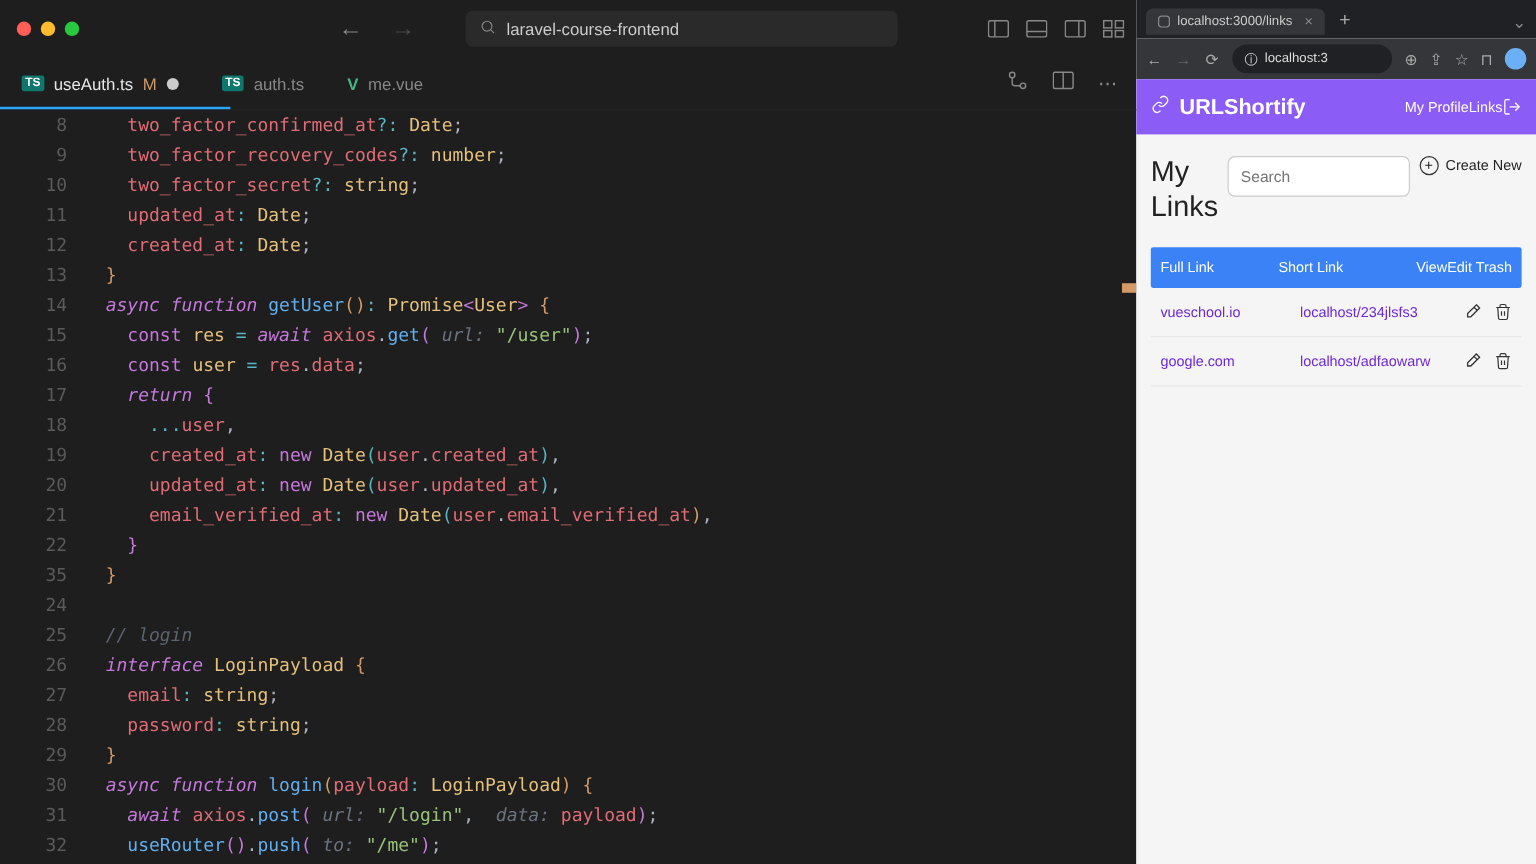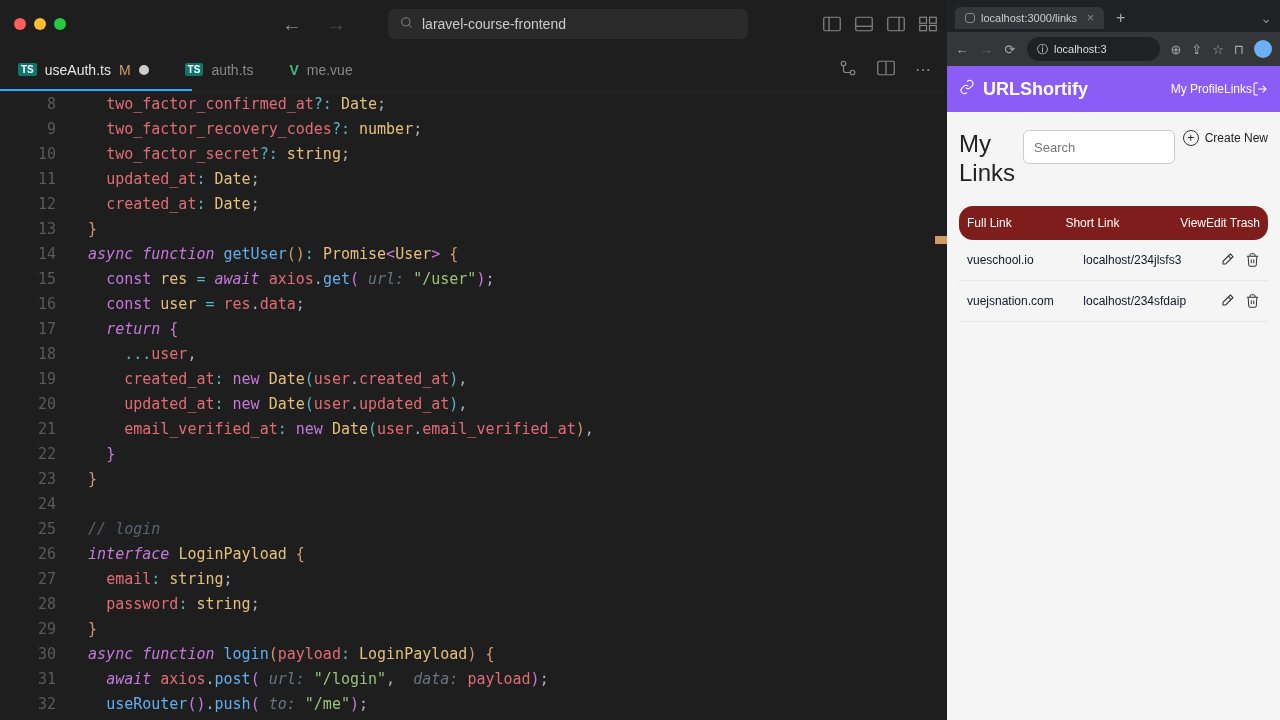--- a/index.html
+++ b/index.html
@@ -265,36 +265,36 @@
   color: #222;
 }
 .create-new .plus-circle {
   width: 16px; height: 16px; border: 1.5px solid #333; border-radius: 50%;
   display: inline-flex; align-items: center; justify-content: center;
   font-size: 12px; line-height: 1;
 }
 
 .table { margin-top: 18px; }
 .thead {
-  background: #7f1d1d;
+  background: #3b82f6;
   color: #fff;
   display: flex;
   font-size: 12px;
   padding: 10px 8px;
-  border-radius: 14px;
+  border-radius: 2px;
 }
 .thead .col1 { flex: 1.2; }
 .thead .col2 { flex: 1.4; }
 .thead .col3 { white-space: nowrap; }
 .trow {
   display: flex;
   align-items: center;
   padding: 12px 8px;
   font-size: 12px;
-  color: #0f172a;
+  color: #6d28d9;
   border-bottom: 1px solid rgba(0,0,0,0.05);
 }
 .trow .col1 { flex: 1.2; white-space: nowrap; overflow: hidden; text-overflow: ellipsis; }
 .trow .col2 { flex: 1.4; white-space: nowrap; overflow: hidden; text-overflow: ellipsis; }
 .trow .actions { display: flex; gap: 10px; color: #333; }
 .trow .actions span { display: inline-flex; }
 
 svg { fill: none; stroke: currentColor; stroke-width: 1.6; }
 </style>
 </head>
@@ -389,21 +389,21 @@
         <div>13</div>
         <div>14</div>
         <div>15</div>
         <div>16</div>
         <div>17</div>
         <div>18</div>
         <div>19</div>
         <div>20</div>
         <div>21</div>
         <div>22</div>
-        <div>23</div>
+        <div>35</div>
         <div>24</div>
         <div>25</div>
         <div>26</div>
         <div>27</div>
         <div>28</div>
         <div>29</div>
         <div>30</div>
         <div>31</div>
         <div>32</div>
       </div>
@@ -496,22 +496,22 @@
                   <svg width="15" height="16" viewBox="0 0 24 24">
                     <polyline points="3 6 5 6 21 6"></polyline>
                     <path d="M19 6l-1 14a2 2 0 01-2 2H8a2 2 0 01-2-2L5 6"></path>
                     <path d="M10 11v6M14 11v6"></path>
                     <path d="M8 6V4a2 2 0 012-2h4a2 2 0 012 2v2"></path>
                   </svg>
                 </span>
               </span>
             </div>
             <div class="trow">
-              <span class="col1">vuejsnation.com</span>
-              <span class="col2">localhost/234sfdaip</span>
+              <span class="col1">google.com</span>
+              <span class="col2">localhost/adfaowarw</span>
               <span class="actions">
                 <span>
                   <svg width="16" height="16" viewBox="0 0 24 24">
                     <path d="M17 3l4 4-11 11H6v-4z"></path>
                     <path d="M14 6l4 4"></path>
                   </svg>
                 </span>
                 <span>
                   <svg width="15" height="16" viewBox="0 0 24 24">
                     <polyline points="3 6 5 6 21 6"></polyline>

